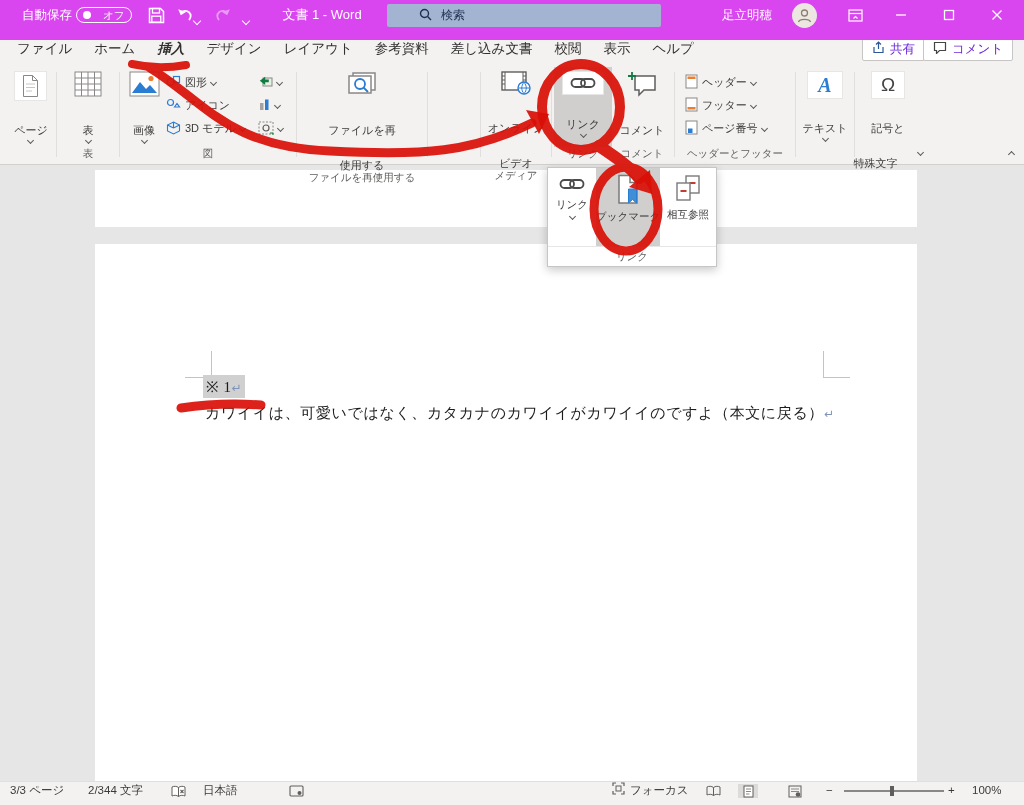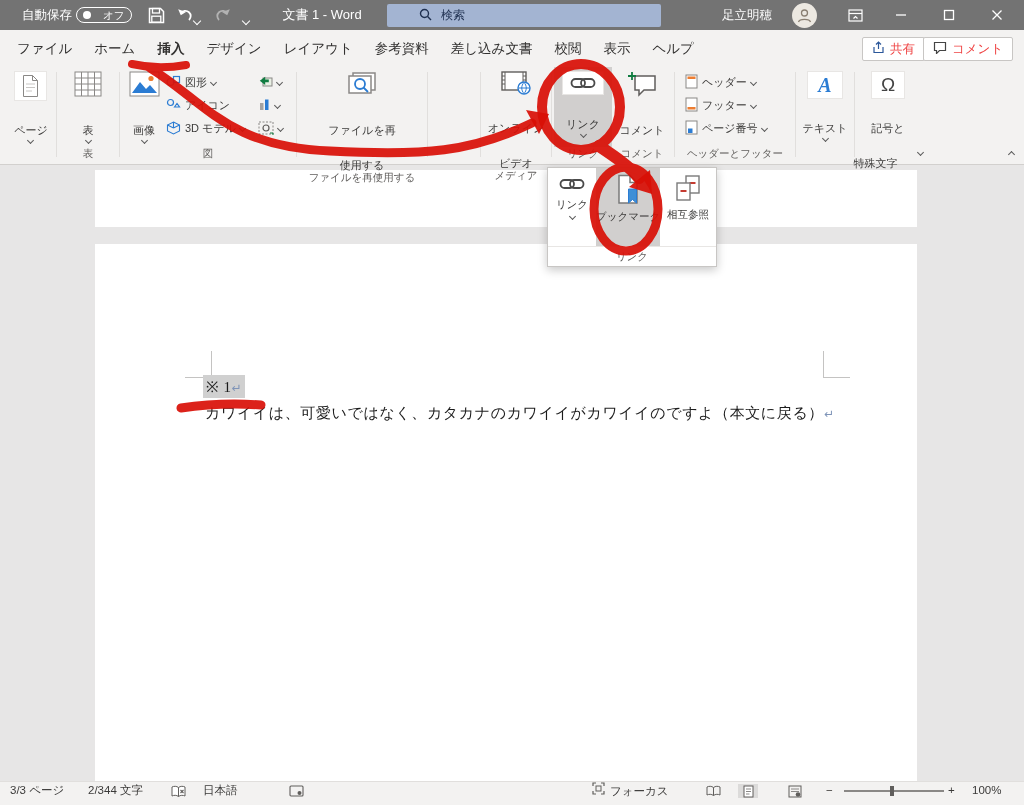--- a/index.html
+++ b/index.html
@@ -2,41 +2,41 @@
 <html><head>
 <meta charset="utf-8">
 <style>
 * { margin:0; padding:0; box-sizing:border-box; }
 html,body { background:#999; }
 body { font-family:"Liberation Sans","DejaVu Sans",sans-serif; }
 .app { position:relative; width:1024px; height:805px; overflow:hidden; background:#e7e6e6; }
 .abs { position:absolute; }
 
 
-.titlebar { position:absolute; inset:0 0 auto 0; height:30px; background:#737373; color:#fff; font-size:12.5px; z-index:10; }
+.titlebar { position:absolute; inset:0 0 auto 0; height:40px; background:#d946ef; color:#fff; font-size:12.5px; z-index:10; }
 .tb-autosave { left:22px; top:0; line-height:30px; }
 .tb-toggle { left:76px; top:7px; width:56px; height:16px; border:1px solid #fff; border-radius:9px; display:flex; align-items:center; gap:12px; padding:0 6px; cursor:pointer; }
 .tb-knob { width:8px; height:8px; background:#fff; border-radius:50%; }
 .tb-toggle-state { font-size:10.5px; line-height:14px; }
 .tb-ic { top:6px; width:20px; height:18px; display:flex; align-items:center; justify-content:center; cursor:pointer; }
 .dim { opacity:.45; }
 .cvw { width:6px; height:6px; border-right:1.3px solid #fff; border-bottom:1.3px solid #fff; display:inline-block; transform:rotate(45deg); }
 .tb-title { left:252px; top:0; width:140px; text-align:center; line-height:30px; font-size:13px; white-space:nowrap; }
 .tb-search { left:387px; top:4px; width:274px; height:23px; background:#a3b4d2; border-radius:2px; display:flex; align-items:center; gap:9px; padding-left:32px; color:#1f3050; cursor:text; }
 .tb-search span { font-size:12px; }
 .tb-user { left:722px; top:0; line-height:30px; font-size:12.5px; cursor:pointer; }
 .avatar { left:792px; top:3px; width:25px; height:25px; border-radius:50%; background:#ece8e1; display:flex; align-items:center; justify-content:center; cursor:pointer; }
 .wbtn { top:0; width:34px; height:30px; display:flex; align-items:center; justify-content:center; cursor:pointer; }
 
 
 .tabrow { position:absolute; top:30px; left:0; width:100%; height:37px; background:#f3f2f1; z-index:9; }
 .tabs { display:flex; list-style:none; margin-left:6px; }
 .tab { padding:0 11px; line-height:37px; font-size:13.5px; color:#323130; cursor:pointer; white-space:nowrap; }
-.tab.sel { font-weight:bold; }
-.qa-btn { top:7px; height:24px; background:#fff; border:1px solid #c8c6c4; border-radius:2px; display:flex; align-items:center; gap:5px; padding:0 9px; font-size:12.5px; color:#ef4444; cursor:pointer; }
+.tab.sel { font-weight:bold;font-style:italic; }
+.qa-btn { top:7px; height:24px; background:#fff; border:1px solid #c8c6c4; border-radius:2px; display:flex; align-items:center; gap:5px; padding:0 9px; font-size:12.5px; color:#6d28d9; cursor:pointer; }
 
 
 .ribbon { position:absolute; top:67px; left:0; width:100%; height:98px; background:#f3f2f1; border-bottom:1px solid #d2d0ce; display:flex; padding-left:8px; z-index:8; }
 .rg { display:flex; flex-direction:column; }
 .rg-body { flex:1; display:flex; justify-content:center; }
 .rg-label { height:17px; font-size:10.5px; color:#605e5c; text-align:center; line-height:13px; white-space:nowrap; }
 .rsep { width:1px; background:#e1dfdd; margin:5px 2px 7px; }
 .bb { display:flex; flex-direction:column; align-items:center; padding-top:4px; gap:2px; cursor:pointer; }
 .bb .bl { font-size:11px; color:#3b3a39; line-height:12px; white-space:nowrap;margin-top:21px; }
 .cv { width:5px; height:5px; border-right:1.2px solid #5a5a5a; border-bottom:1.2px solid #5a5a5a; display:inline-block; transform:rotate(45deg); flex:none; }
@@ -505,21 +505,21 @@
           <path d="M9.5 5 l3 3 M12.5 5 l-3 3" stroke="#605e5c" stroke-width="1.1"></path>
         </svg>
     </span>
     <span class="abs sb" style="left:203px">日本語</span>
     <span class="abs sb-ic" style="left:286px">
       <svg width="15" height="12" viewBox="0 0 15 12">
           <rect x="1" y="1" width="13" height="10" rx="1" fill="none" stroke="#605e5c" stroke-width="1.1"></rect>
           <circle cx="10.5" cy="8" r="2" fill="#605e5c"></circle>
         </svg>
     </span>
-    <span class="abs sb" style="left:592px;display:flex;align-items:center;gap:5px">
+    <span class="abs sb" style="left:612px;display:flex;gap:5px">
       <span>
         <svg width="13" height="13" viewBox="0 0 13 13">
             <path d="M1 4 V1 h3 M9 1 h3 v3 M12 9 v3 H9 M4 12 H1 V9" fill="none" stroke="#605e5c" stroke-width="1.2"></path>
             <rect x="4" y="4" width="5" height="5" fill="none" stroke="#605e5c"></rect>
           </svg>
       </span>
       <span>フォーカス</span>
     </span>
     <span class="abs sb-ic" style="left:703px">
       <svg width="15" height="12" viewBox="0 0 15 12">

